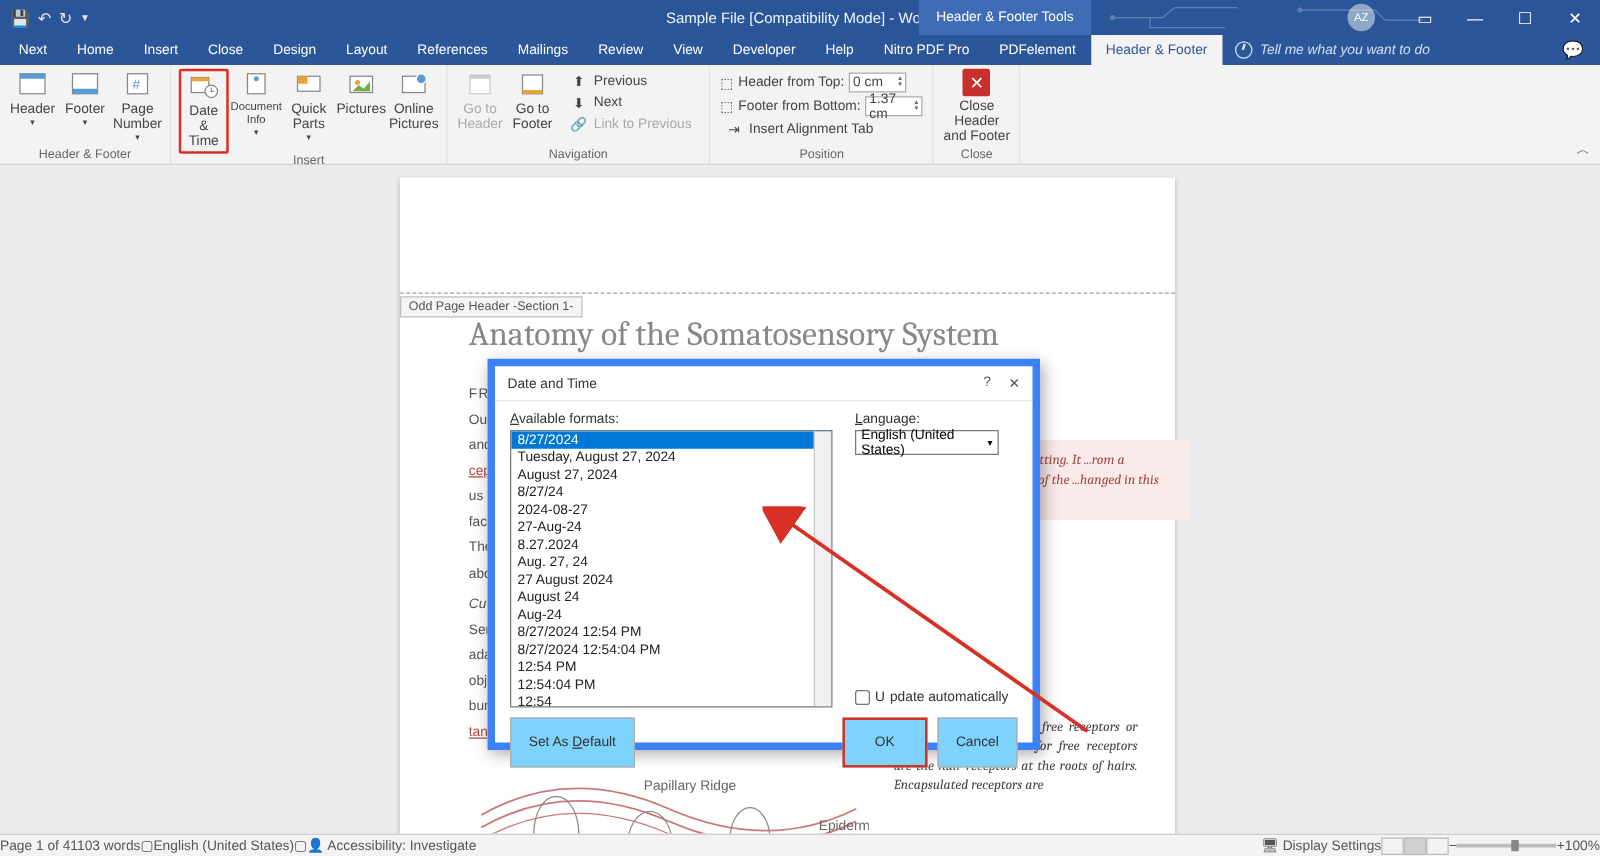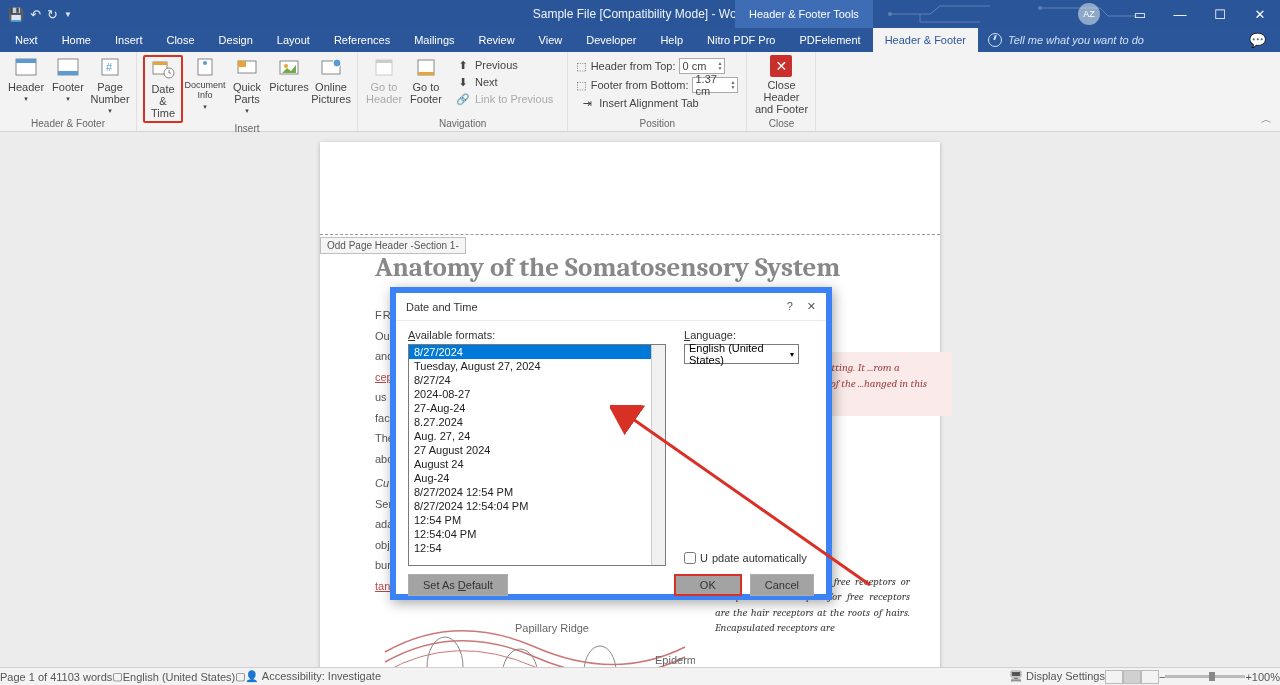--- a/index.html
+++ b/index.html
@@ -36,21 +36,21 @@
 .pos-row{display:flex;align-items:center;gap:4px;font-size:10.5px;color:#444;padding:1px 0}
 .pos-row .spin{width:46px;height:16px;border:1px solid #aaa;background:#fff;font-size:10px;padding:0 2px;display:flex;align-items:center;justify-content:space-between}
 .pos-row .spin-btns{display:flex;flex-direction:column;font-size:5px;line-height:5px;color:#666}
 .close-btn{width:56px;display:flex;flex-direction:column;align-items:center;gap:2px;text-align:center;font-size:10px;color:#444;cursor:pointer}
 .close-btn .x{width:22px;height:22px;background:#c9302c;color:#fff;display:flex;align-items:center;justify-content:center;font-size:14px;border-radius:2px}
 .collapse-ribbon{position:absolute;right:8px;bottom:4px;font-size:11px;color:#666;cursor:pointer}
 .canvas{position:absolute;top:132px;left:0;right:0;bottom:18px;background:#ececec;overflow:hidden}
 .page{position:absolute;left:320px;top:10px;width:620px;height:780px;background:#fff;box-shadow:0 1px 4px rgba(0,0,0,.25)}
 .header-dash{position:absolute;top:92px;left:0;right:0;border-top:1px dashed #9a9a9a}
 .header-tag{position:absolute;top:95px;left:0;background:#f5f5f5;border:1px solid #bfbfbf;font-size:10px;padding:2px 6px;color:#555}
-.doc-h1{position:absolute;top:110px;left:55px;font-size:27px;font-weight:700;color:#888;font-family:Cambria,Georgia,serif}
+.doc-h1{position:absolute;top:110px;left:55px;font-size:27px;font-weight:400;color:#888;font-family:Cambria,Georgia,serif}
 .body-txt{position:absolute;top:165px;left:55px;width:300px;color:#555;font-family:Cambria,Georgia,serif;font-size:11px;line-height:1.5}
 .body-txt p{margin-bottom:4px}
 .callout{position:absolute;top:210px;right:-12px;width:225px;background:#fbeaea;padding:8px 10px;font-style:italic;color:#a14646;font-family:Cambria,Georgia,serif;font-size:11px;line-height:1.45}
 .lower-txt{position:absolute;top:432px;right:30px;width:195px;font-family:Cambria,Georgia,serif;font-style:italic;font-size:11px;color:#444;line-height:1.4;text-align:justify}
 .diagram{position:absolute;top:450px;left:55px;width:320px;height:110px}
 .dialog{position:absolute;left:390px;top:287px;width:442px;height:313px;background:#fff;border:6px solid #3b82f6;box-shadow:2px 3px 12px rgba(0,0,0,.35);z-index:50}
 .dlg-title{height:28px;display:flex;align-items:center;padding:0 10px;font-size:12px;color:#333;border-bottom:1px solid #eaeaea}
 .dlg-title .dlg-ctrl{margin-left:auto;display:flex;gap:14px;color:#555;font-size:13px;cursor:pointer}
 .dlg-body{padding:8px 12px 0;display:flex;gap:18px}
 .dlg-left{flex:1}
@@ -58,21 +58,21 @@
 .dlg-lbl .ul{text-decoration:underline}
 .fmt-list{border:1px solid #7a7a7a;height:222px;overflow:hidden;font-size:11px;color:#222;position:relative}
 .fmt-list .opt{padding:1px 5px;cursor:pointer}
 .fmt-list .opt.sel{background:#0078d7;color:#fff}
 .fmt-scroll{position:absolute;right:0;top:0;width:14px;height:100%;background:#f0f0f0;border-left:1px solid #ccc}
 .dlg-right{width:130px}
 .lang-sel{width:115px;height:20px;border:1px solid #7a7a7a;display:flex;align-items:center;padding:0 4px;font-size:10.5px;justify-content:space-between;background:#fff}
 .upd{display:flex;align-items:center;gap:4px;font-size:11px;color:#333;margin-top:188px}
 .upd input{width:12px;height:12px}
 .dlg-foot{display:flex;align-items:center;padding:8px 12px;gap:8px}
-.dlg-btn{height:22px;padding:0 14px;border:1px solid #adadad;background:#a3a3a3;font-size:11px;color:#333;cursor:pointer;display:flex;align-items:center}
+.dlg-btn{height:40px;padding:0 14px;border:1px solid #adadad;background:#7dd3fc;font-size:11px;color:#333;cursor:pointer;display:flex;align-items:center}
 .dlg-btn.ok{border:2.5px solid #d93025;padding:0 24px}
 .arrow{position:absolute;z-index:60;left:610px;top:405px;pointer-events:none}
 .statusbar{position:absolute;bottom:0;left:0;right:0;height:18px;background:#f3f3f3;border-top:1px solid #d0d0d0;display:flex;align-items:center;font-size:10.5px;color:#555;padding:0 0;gap:0}
 .statusbar .sep{flex:1}
 .zoom-slider{width:80px;height:3px;background:#bbb;position:relative}
 .zoom-slider:before{content:"";position:absolute;left:44px;top:-3px;width:6px;height:9px;background:#888}
 .view-btn{width:18px;height:14px;border:1px solid #bbb;display:inline-block}
 </style>
 </head>
 <body>
@@ -317,20 +317,21 @@
       <span>?</span>
       <span>✕</span>
     </div>
   </div>
   <div class="dlg-body">
     <div class="dlg-left">
       <div class="dlg-lbl"><span class="ul">A</span><span>vailable formats:</span></div>
       <div class="fmt-list">
         <div class="opt sel">8/27/2024</div>
         <div class="opt">Tuesday, August 27, 2024</div>
+        <div class="opt">August 27, 2024</div>
         <div class="opt">8/27/24</div>
         <div class="opt">2024-08-27</div>
         <div class="opt">27-Aug-24</div>
         <div class="opt">8.27.2024</div>
         <div class="opt">Aug. 27, 24</div>
         <div class="opt">27 August 2024</div>
         <div class="opt">August 24</div>
         <div class="opt">Aug-24</div>
         <div class="opt">8/27/2024 12:54 PM</div>
         <div class="opt">8/27/2024 12:54:04 PM</div>

